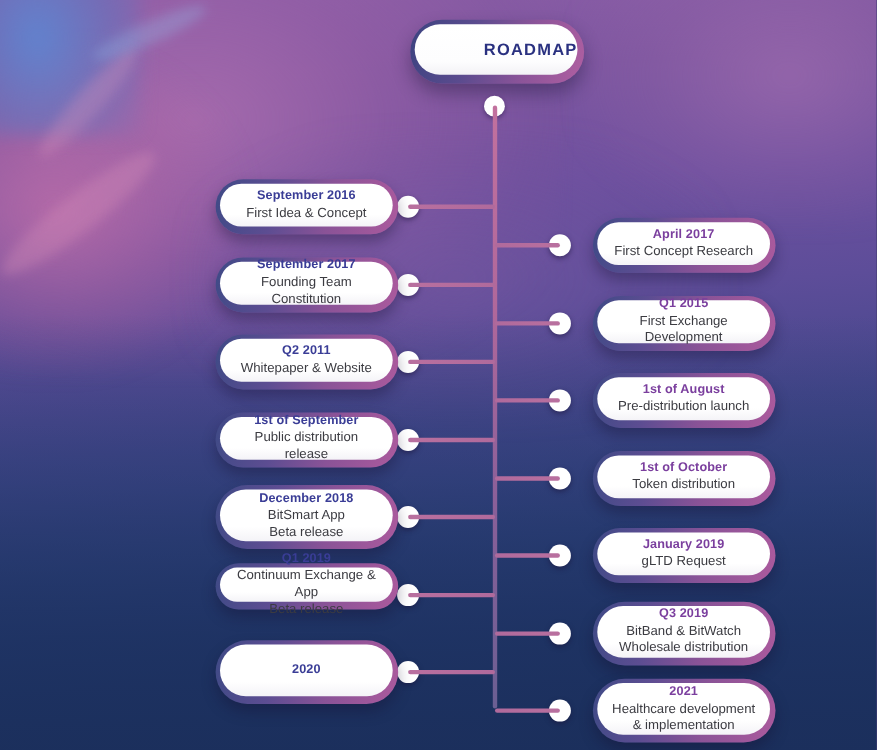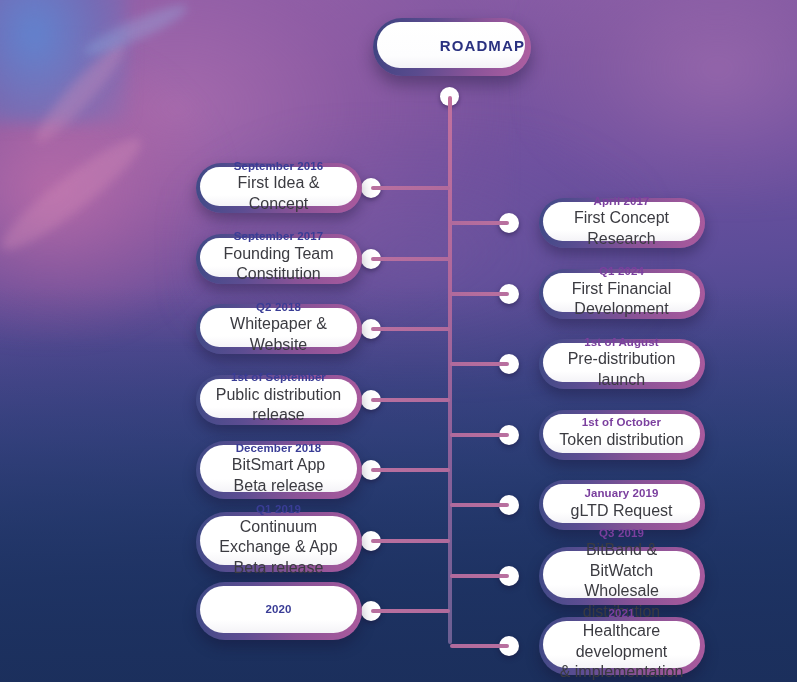--- a/index.html
+++ b/index.html
@@ -188,21 +188,21 @@
   .card-title {
     font-size: 11.5px;
     font-weight: bold;
     line-height: 1.28;
     letter-spacing: 0.1px;
     text-align: center;
   }
   .left-card .card-title { color: #3a3d96; }
   .right-card .card-title { color: #7b3f9e; }
   .card-desc {
-    font-size: 16px;
+    font-size: 12px;
     color: #3b3b41;
     line-height: 1.28;
     text-align: center;
     white-space: pre-line;
   }
 
   
   .title-pill {
     position: absolute;
     left: 373px;
@@ -295,59 +295,59 @@
         </div>
       </div>
       <div class="card left-card" style="top: 233.5px; left: 196px; width: 166px; height: 50px;">
         <div class="card-inner">
           <div class="card-title">September 2017</div>
           <div class="card-desc">Founding Team Constitution</div>
         </div>
       </div>
       <div class="card left-card" style="top: 304px; left: 196px; width: 166px; height: 50px;">
         <div class="card-inner">
-          <div class="card-title">Q2  2018</div>
+          <div class="card-title">Q2  2011</div>
           <div class="card-desc">Whitepaper &amp; Website</div>
         </div>
       </div>
       <div class="card left-card" style="top: 374.5px; left: 196px; width: 166px; height: 50px;">
         <div class="card-inner">
           <div class="card-title">1st of September</div>
           <div class="card-desc">Public distribution release</div>
         </div>
       </div>
       <div class="card left-card" style="top: 441px; left: 196px; width: 166px; height: 58px;">
         <div class="card-inner">
           <div class="card-title">December 2018</div>
           <div class="card-desc">BitSmart App
 Beta release</div>
         </div>
       </div>
-      <div class="card left-card" style="top: 511.5px; left: 196px; width: 166px; height: 60px;">
+      <div class="card left-card" style="top: 511.5px; left: 196px; width: 166px; height: 42px;">
         <div class="card-inner">
           <div class="card-title">Q1 2019</div>
           <div class="card-desc">Continuum Exchange &amp; App
 Beta release</div>
         </div>
       </div>
       <div class="card left-card" style="top: 582px; left: 196px; width: 166px; height: 58px;">
         <div class="card-inner">
           <div class="card-title">2020</div>
         </div>
       </div>
       <div class="card right-card" style="top: 198px; left: 539px; width: 166px; height: 50px;">
         <div class="card-inner">
           <div class="card-title">April 2017</div>
           <div class="card-desc">First Concept Research</div>
         </div>
       </div>
       <div class="card right-card" style="top: 268.5px; left: 539px; width: 166px; height: 50px;">
         <div class="card-inner">
-          <div class="card-title">Q1 2024</div>
-          <div class="card-desc">First Financial Development</div>
+          <div class="card-title">Q1 2015</div>
+          <div class="card-desc">First Exchange Development</div>
         </div>
       </div>
       <div class="card right-card" style="top: 339px; left: 539px; width: 166px; height: 50px;">
         <div class="card-inner">
           <div class="card-title">1st of August</div>
           <div class="card-desc">Pre-distribution launch</div>
         </div>
       </div>
       <div class="card right-card" style="top: 409.5px; left: 539px; width: 166px; height: 50px;">
         <div class="card-inner">

